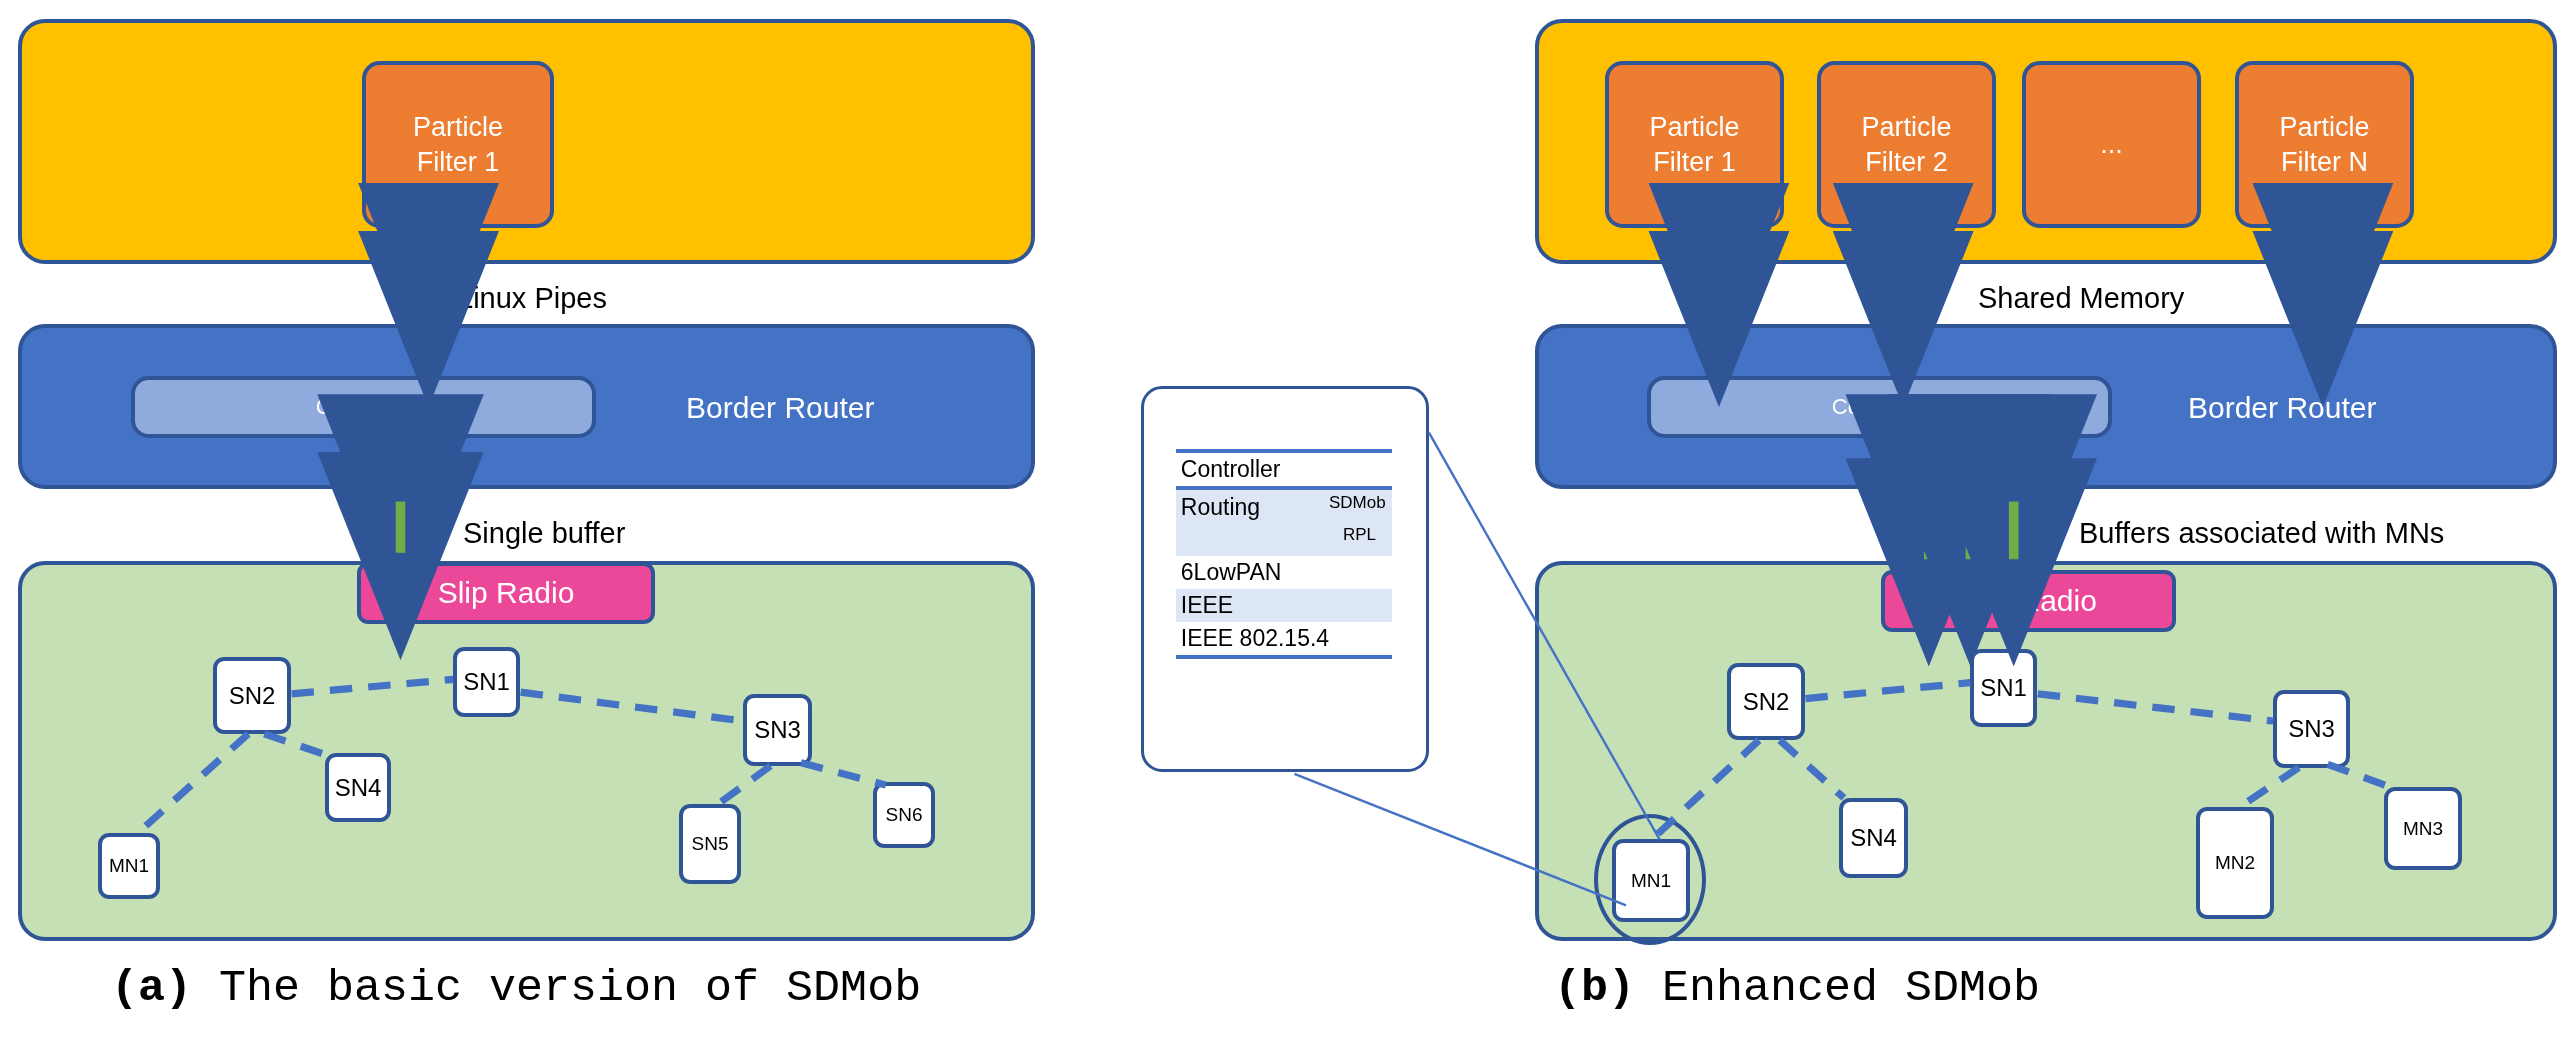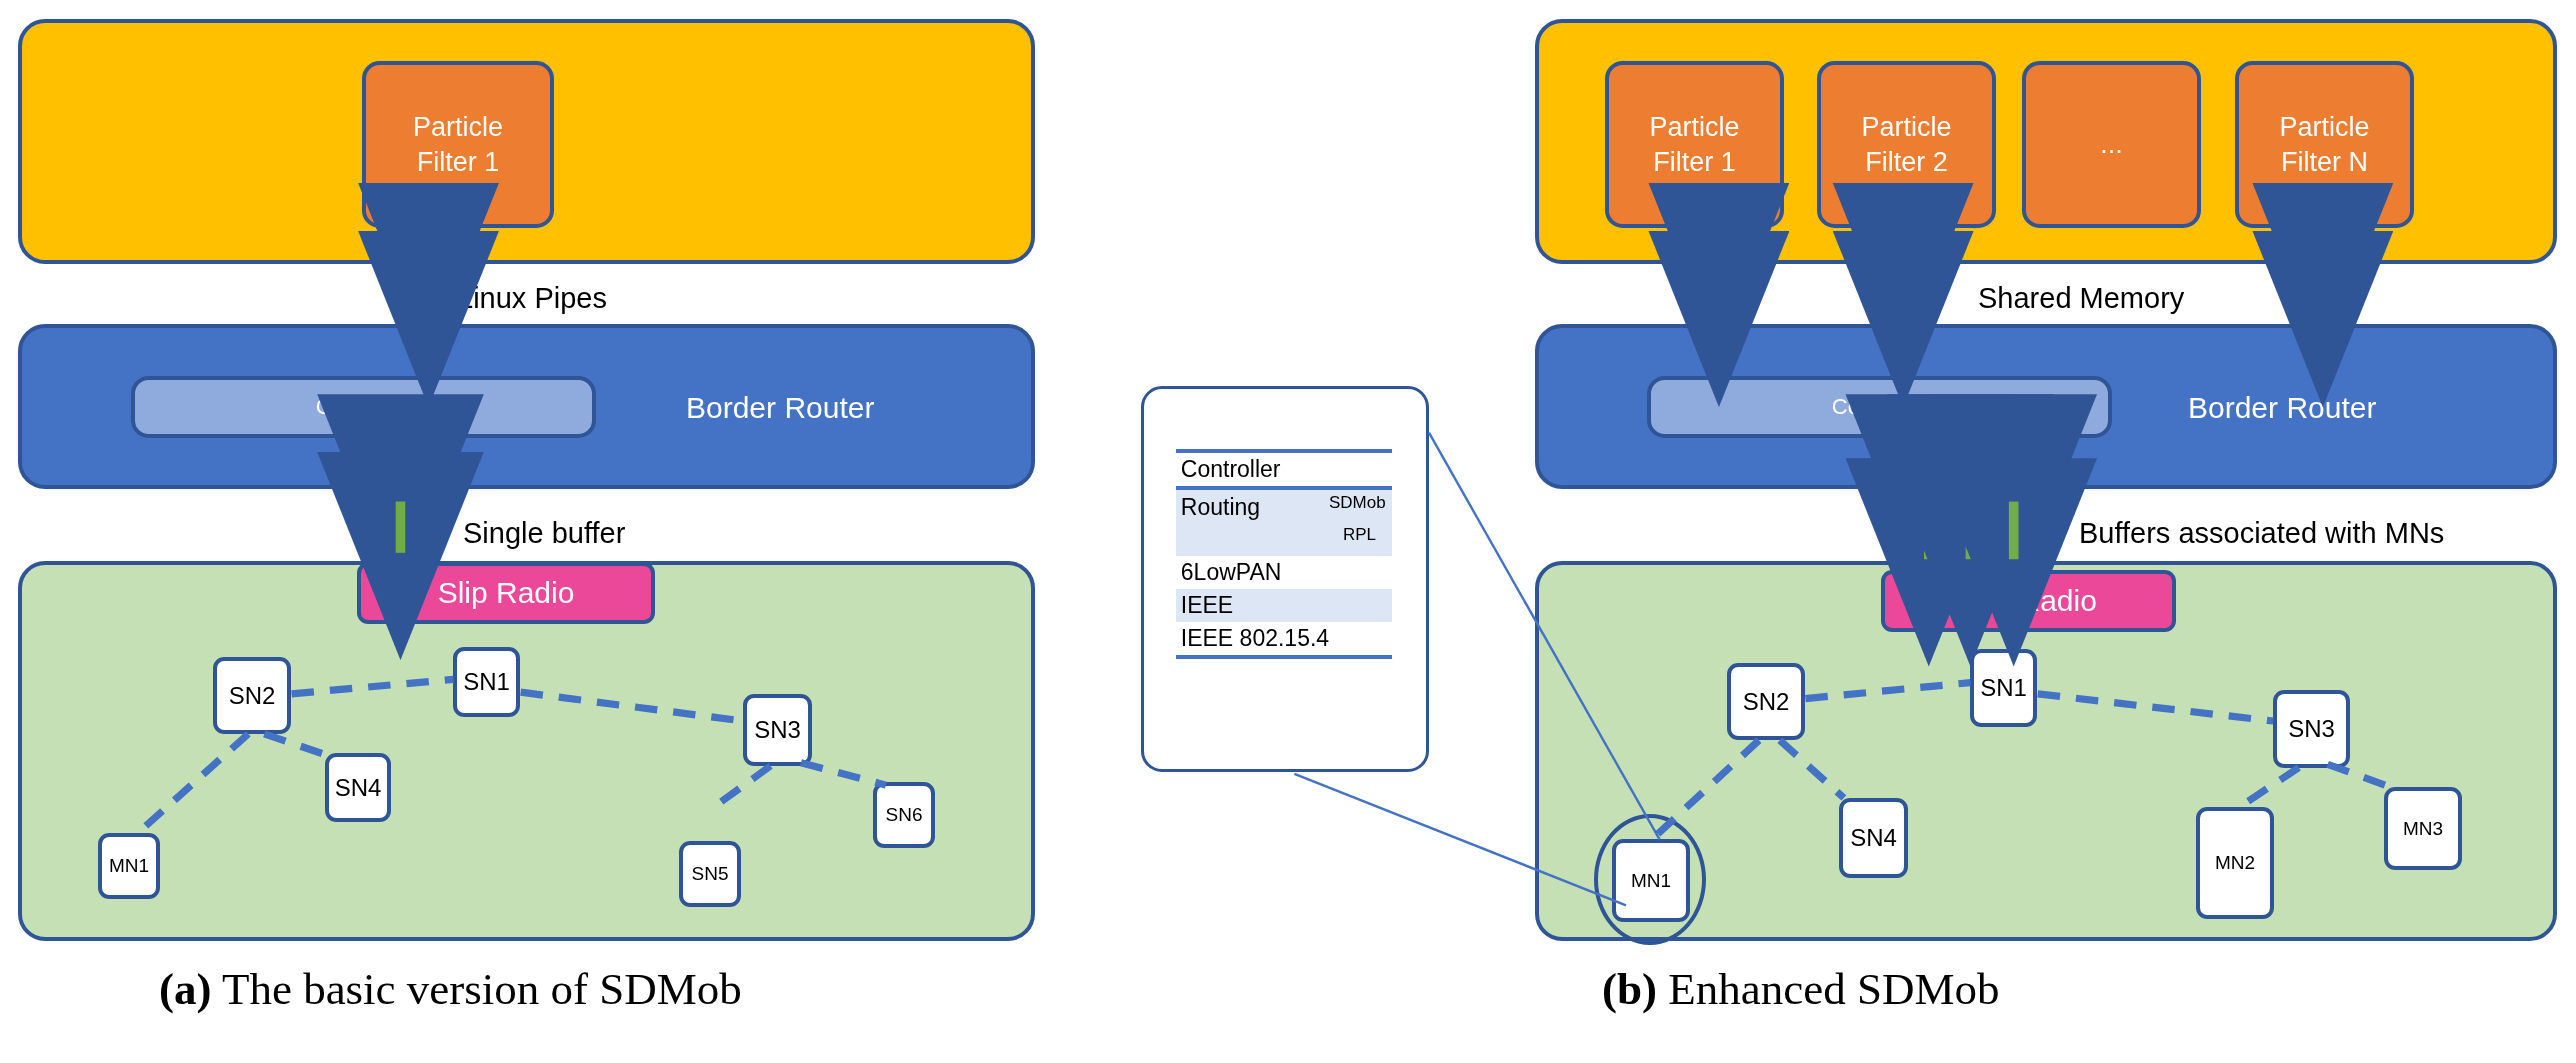--- a/index.html
+++ b/index.html
@@ -39,21 +39,21 @@
   .stack-rule{height:4px;background:#4472C4;width:216px;}
   .stack-row{position:relative;height:33px;display:flex;align-items:center;padding-left:4.8px;
              font-size:23px;color:#000000;box-sizing:border-box;}
   .stack-row.tall{height:66px;align-items:flex-start;padding-top:4px;}
   .stack-row.shaded{background:#DCE6F5;}
   .stack-sub{position:absolute;right:6.4px;font-size:17px;color:#000;}
   .stack-sub.a{top:3.2px;}
   .stack-sub.b{top:35px;right:16px;}
 
   
-  .caption{position:absolute;font-family:Liberation Serif, serif;font-size:45px;color:#000000;white-space:nowrap;margin-left:48px;}
+  .caption{position:absolute;font-family:Liberation Mono, monospace;font-size:45px;color:#000000;white-space:nowrap;}
   .caption b{font-weight:bold;}
 
   svg.overlay{position:absolute;left:0;top:0;width:2576px;height:1064px;pointer-events:none;}
 </style>
 </head>
 <body>
 
 <div class="stage">
 
   <div class="panel orange-band" style="left:17.6px;top:19px;width:1017px;height:245px;"></div>
@@ -71,21 +71,21 @@
 
   <div class="edge-label" style="left:463px;top:517px;">Single buffer</div>
 
   <div class="panel green-band" style="left:17.6px;top:561px;width:1017px;height:380px;"></div>
   <div class="slipradio" style="left:357px;top:562px;width:298px;height:62px;">Slip Radio</div>
 
   <div class="node sn" style="left:213px;top:657px;width:78px;height:77px;">SN2</div>
   <div class="node sn" style="left:453px;top:647px;width:67px;height:70px;">SN1</div>
   <div class="node sn" style="left:743px;top:694px;width:69px;height:72px;">SN3</div>
   <div class="node sn" style="left:325px;top:753px;width:66px;height:69px;">SN4</div>
-  <div class="node mn" style="left:679px;top:804px;width:62px;height:66px;margin-top:37px;">SN5</div>
+  <div class="node mn" style="left:679px;top:804px;width:62px;height:80px;">SN5</div>
   <div class="node mn" style="left:873px;top:782px;width:62px;height:66px;">SN6</div>
   <div class="node mn" style="left:98px;top:833px;width:62px;height:66px;">MN1</div>
 
   <div class="caption" style="left:111px;top:963px;">
     <b>(a)</b><span> The basic version of SDMob</span>
   </div>
 
   <div class="stack" style="left:1141px;top:386px;width:288px;height:386px;"></div>
   <div class="stack-inner" style="left:1176px;top:449px;">
     <div class="stack-rule"></div>

